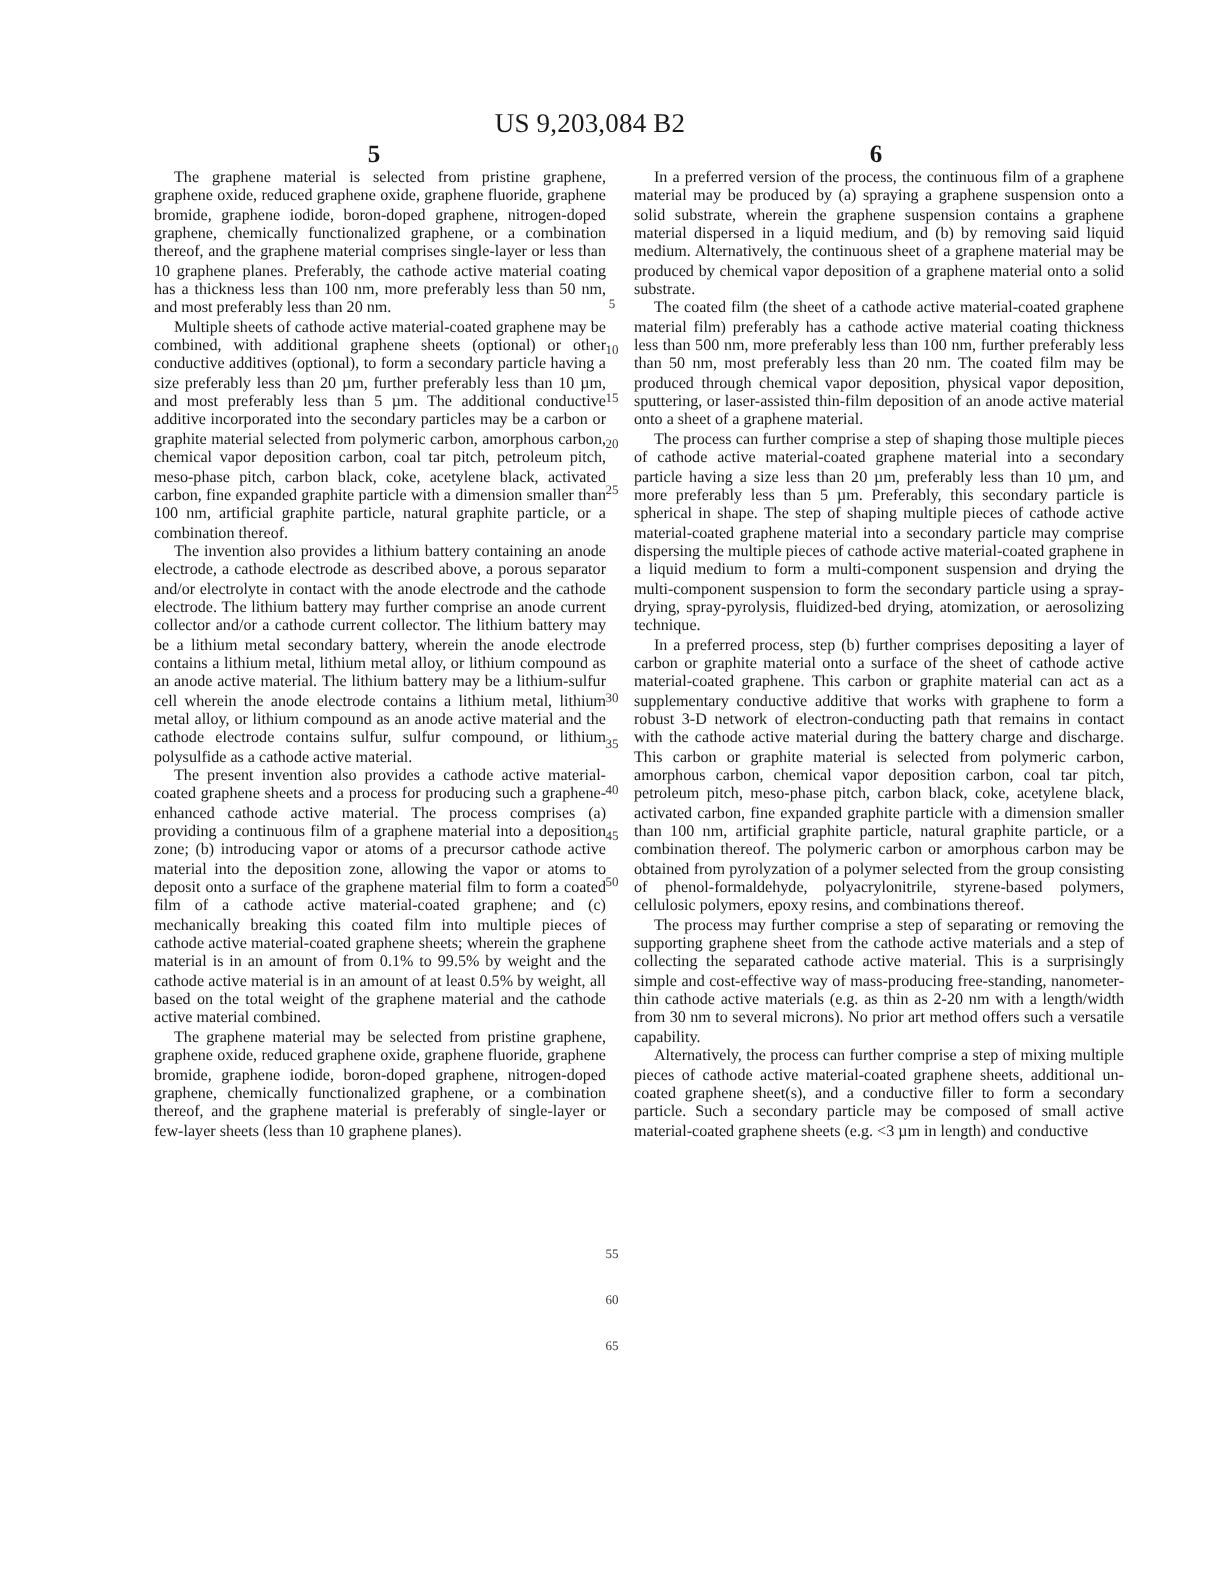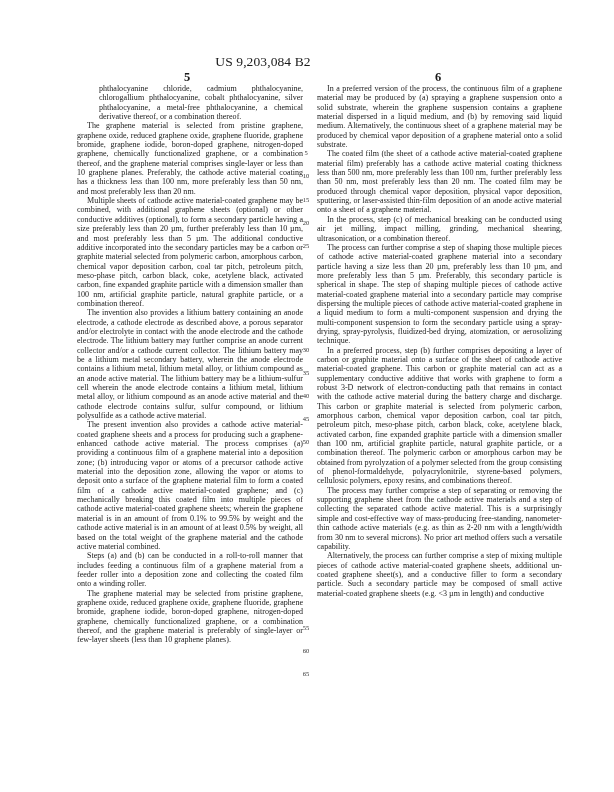--- a/index.html
+++ b/index.html
@@ -1,50 +1,47 @@
 <!DOCTYPE html>
 <html><head>
 <meta charset="utf-8">
 <style>
   html, body { margin:0; padding:0; background:#ffffff; }
   body { width:614px; height:792px; position:relative; overflow:hidden;
          font-family:"Liberation Serif", "DejaVu Serif", serif; color:#1a1a1a; }
   .hdr { position:absolute; top:54px; left:0; width:526px; text-align:center;
-         font-size:13.5px; letter-spacing:0.1px; }
+         font-size:13.5px; letter-spacing:0.1px;padding-left:32px; }
   .colnum { position:absolute; top:70px; font-size:12.5px; font-weight:bold; width:30px; text-align:center; }
   .col { position:absolute; top:84px; font-size:8.05px; line-height:9.35px;
          text-align:justify; hyphens:manual; }
   .col p { margin:0; text-indent:10px; }
   .col p.hang { margin-left:22px; text-indent:0; }
   .left { left:77px; width:226px; }
   .right { left:317px; width:245px; }
   .ln { position:absolute; font-size:6.5px; color:#333; width:14px; text-align:center; }
 </style>
 </head>
 <body>
 
 <div>
   <div class="hdr">US 9,203,084 B2</div>
   <div class="colnum" style="left:172px;">5</div>
   <div class="colnum" style="left:423px;">6</div>
 
   <div class="col left">
-    <p class="hang">phthalocyanine chloride, cadmium phthalocyanine, chlorogallium phthalocyanine, cobalt phthalocyanine, silver phthalocyanine, a metal-free phthalocyanine, a chemical derivative thereof, or a combination thereof.</p>
     <p>The graphene material is selected from pristine graphene, graphene oxide, reduced graphene oxide, graphene fluoride, graphene bromide, graphene iodide, boron-doped graphene, nitrogen-doped graphene, chemically functionalized graphene, or a combination thereof, and the graphene material comprises single-layer or less than 10 graphene planes. Preferably, the cathode active material coating has a thickness less than 100 nm, more preferably less than 50 nm, and most preferably less than 20 nm.</p>
     <p>Multiple sheets of cathode active material-coated graphene may be combined, with additional graphene sheets (optional) or other conductive additives (optional), to form a secondary particle having a size preferably less than 20 µm, further preferably less than 10 µm, and most preferably less than 5 µm. The additional conductive additive incorporated into the secondary particles may be a carbon or graphite material selected from polymeric carbon, amorphous carbon, chemical vapor deposition carbon, coal tar pitch, petroleum pitch, meso-phase pitch, carbon black, coke, acetylene black, activated carbon, fine expanded graphite particle with a dimension smaller than 100 nm, artificial graphite particle, natural graphite particle, or a combination thereof.</p>
     <p>The invention also provides a lithium battery containing an anode electrode, a cathode electrode as described above, a porous separator and/or electrolyte in contact with the anode electrode and the cathode electrode. The lithium battery may further comprise an anode current collector and/or a cathode current collector. The lithium battery may be a lithium metal secondary battery, wherein the anode electrode contains a lithium metal, lithium metal alloy, or lithium compound as an anode active material. The lithium battery may be a lithium-sulfur cell wherein the anode electrode contains a lithium metal, lithium metal alloy, or lithium compound as an anode active material and the cathode electrode contains sulfur, sulfur compound, or lithium polysulfide as a cathode active material.</p>
     <p>The present invention also provides a cathode active material-coated graphene sheets and a process for producing such a graphene-enhanced cathode active material. The process comprises (a) providing a continuous film of a graphene material into a deposition zone; (b) introducing vapor or atoms of a precursor cathode active material into the deposition zone, allowing the vapor or atoms to deposit onto a surface of the graphene material film to form a coated film of a cathode active material-coated graphene; and (c) mechanically breaking this coated film into multiple pieces of cathode active material-coated graphene sheets; wherein the graphene material is in an amount of from 0.1% to 99.5% by weight and the cathode active material is in an amount of at least 0.5% by weight, all based on the total weight of the graphene material and the cathode active material combined.</p>
-    <p>Steps (a) and (b) can be conducted in a roll-to-roll manner that includes feeding a continuous film of a graphene material from a feeder roller into a deposition zone and collecting the coated film onto a winding roller.</p>
     <p>The graphene material may be selected from pristine graphene, graphene oxide, reduced graphene oxide, graphene fluoride, graphene bromide, graphene iodide, boron-doped graphene, nitrogen-doped graphene, chemically functionalized graphene, or a combination thereof, and the graphene material is preferably of single-layer or few-layer sheets (less than 10 graphene planes).</p>
   </div>
 
   <div class="col right">
     <p>In a preferred version of the process, the continuous film of a graphene material may be produced by (a) spraying a graphene suspension onto a solid substrate, wherein the graphene suspension contains a graphene material dispersed in a liquid medium, and (b) by removing said liquid medium. Alternatively, the continuous sheet of a graphene material may be produced by chemical vapor deposition of a graphene material onto a solid substrate.</p>
     <p>The coated film (the sheet of a cathode active material-coated graphene material film) preferably has a cathode active material coating thickness less than 500 nm, more preferably less than 100 nm, further preferably less than 50 nm, most preferably less than 20 nm. The coated film may be produced through chemical vapor deposition, physical vapor deposition, sputtering, or laser-assisted thin-film deposition of an anode active material onto a sheet of a graphene material.</p>
-    <p>In the process, step (c) of mechanical breaking can be conducted using air jet milling, impact milling, grinding, mechanical shearing, ultrasonication, or a combination thereof.</p>
     <p>The process can further comprise a step of shaping those multiple pieces of cathode active material-coated graphene material into a secondary particle having a size less than 20 µm, preferably less than 10 µm, and more preferably less than 5 µm. Preferably, this secondary particle is spherical in shape. The step of shaping multiple pieces of cathode active material-coated graphene material into a secondary particle may comprise dispersing the multiple pieces of cathode active material-coated graphene in a liquid medium to form a multi-component suspension and drying the multi-component suspension to form the secondary particle using a spray-drying, spray-pyrolysis, fluidized-bed drying, atomization, or aerosolizing technique.</p>
     <p>In a preferred process, step (b) further comprises depositing a layer of carbon or graphite material onto a surface of the sheet of cathode active material-coated graphene. This carbon or graphite material can act as a supplementary conductive additive that works with graphene to form a robust 3-D network of electron-conducting path that remains in contact with the cathode active material during the battery charge and discharge. This carbon or graphite material is selected from polymeric carbon, amorphous carbon, chemical vapor deposition carbon, coal tar pitch, petroleum pitch, meso-phase pitch, carbon black, coke, acetylene black, activated carbon, fine expanded graphite particle with a dimension smaller than 100 nm, artificial graphite particle, natural graphite particle, or a combination thereof. The polymeric carbon or amorphous carbon may be obtained from pyrolyzation of a polymer selected from the group consisting of phenol-formaldehyde, polyacrylonitrile, styrene-based polymers, cellulosic polymers, epoxy resins, and combinations thereof.</p>
     <p>The process may further comprise a step of separating or removing the supporting graphene sheet from the cathode active materials and a step of collecting the separated cathode active material. This is a surprisingly simple and cost-effective way of mass-producing free-standing, nanometer-thin cathode active materials (e.g. as thin as 2-20 nm with a length/width from 30 nm to several microns). No prior art method offers such a versatile capability.</p>
     <p>Alternatively, the process can further comprise a step of mixing multiple pieces of cathode active material-coated graphene sheets, additional un-coated graphene sheet(s), and a conductive filler to form a secondary particle. Such a secondary particle may be composed of small active material-coated graphene sheets (e.g. &lt;3 µm in length) and conductive</p>
   </div>
 
   <div id="gutter">
       <div class="ln" style="left: 299px; top: 149px;">5</div>
       <div class="ln" style="left: 299px; top: 172px;">10</div>
       <div class="ln" style="left: 299px; top: 196px;">15</div>

